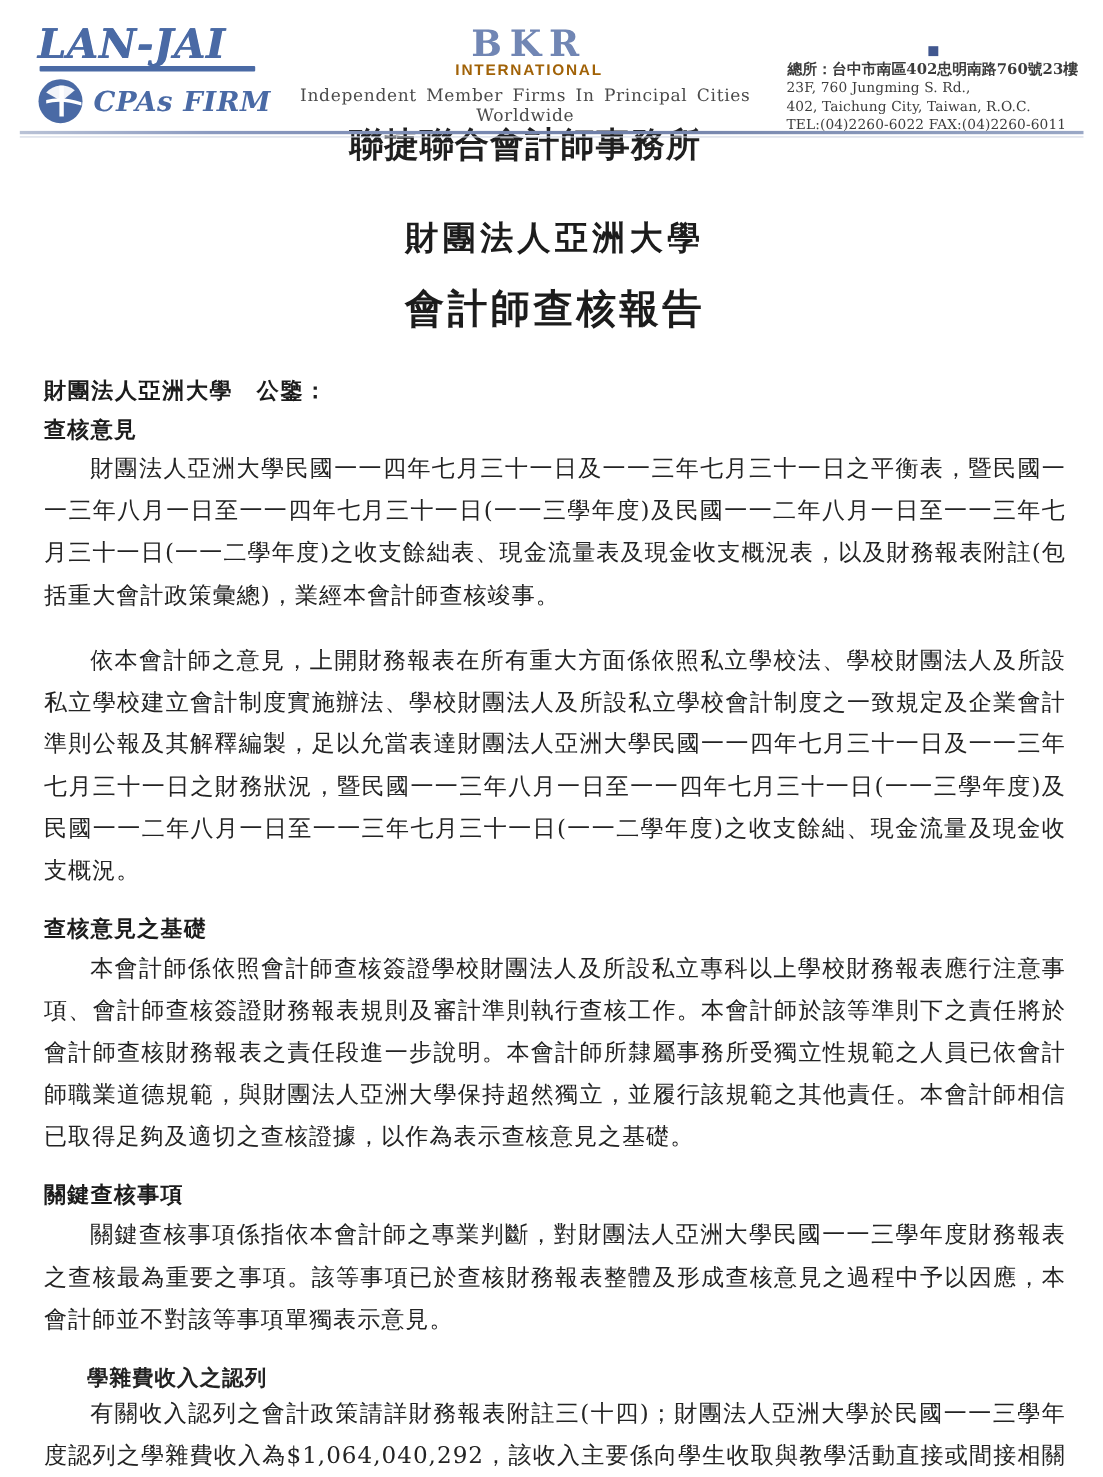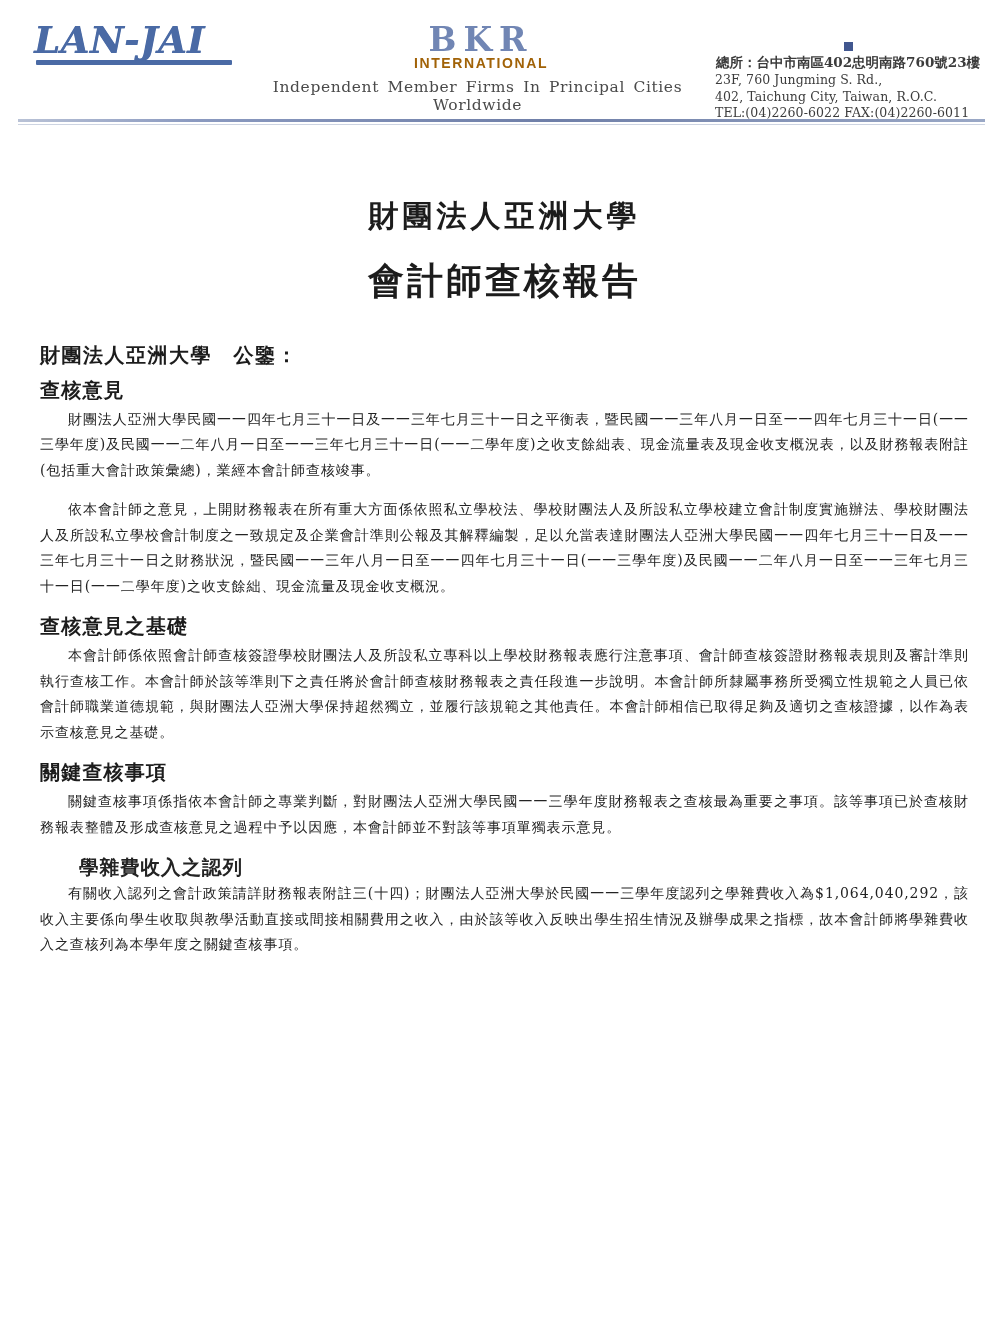--- a/index.html
+++ b/index.html
@@ -197,21 +197,21 @@
     margin-top: 36px;
   }
   .sec-head {
     font-size: 20px;
     font-weight: 700;
     letter-spacing: 1.2px;
     color: #1c1c1c;
     margin-top: 8px;
   }
   .para {
-    font-size: 14px;
+    font-size: 21px;
     line-height: 1.82;
     letter-spacing: 0.9px;
     color: #232323;
     text-align: justify;
     text-justify: inter-character;
     text-indent: 2em;
     margin-top: 3px;
   }
   .para.tight { margin-top: 0; }
   .sub-head {
@@ -225,26 +225,39 @@
 </style>
 </head>
 <body>
 
 <div class="letterhead">
   <div class="lh-inner">
 
     <div class="logo-block">
       <div class="logo-word">LAN-JAI</div>
       <div class="logo-rule"></div>
+      <div class="logo-row2">
+        <span class="logo-mark">
+          <svg width="44" height="44" viewBox="0 0 44 44" aria-hidden="true">
+            <circle cx="21" cy="22" r="20" fill="#4a6aa5"></circle>
+            <path d="M34 12 A19 19 0 0 0 8 14 L22 22 Z" fill="#ffffff" opacity="0.93"></path>
+            <path d="M20 8 L24 8 L24 36 L20 36 Z" fill="#ffffff"></path>
+            <path d="M6 20 L38 20 L38 24 L6 24 Z" fill="#ffffff" opacity="0.0"></path>
+            <path d="M8 21 Q22 17 40 23 L40 26 Q22 20 8 24 Z" fill="#ffffff"></path>
+          </svg>
+        </span>
+        <span class="logo-sub">CPAs FIRM</span>
+      </div>
     </div>
 
     <div class="bkr-block">
       <div class="bkr-word">BKR</div>
       <div class="bkr-intl">INTERNATIONAL</div>
       <div class="bkr-tag">Independent Member Firms In Principal Cities Worldwide</div>
+      <div class="bkr-cn">聯捷聯合會計師事務所</div>
     </div>
 
     <div class="addr-block">
       <div class="addr-line1">
         <span class="addr-bullet"></span>
         <span>總所：台中市南區402忠明南路760號23樓</span>
       </div>
       <div class="addr-line">23F, 760  Jungming S. Rd.,</div>
       <div class="addr-line">402, Taichung City, Taiwan, R.O.C.</div>
       <div class="addr-line">TEL:(04)2260-6022 FAX:(04)2260-6011</div>

